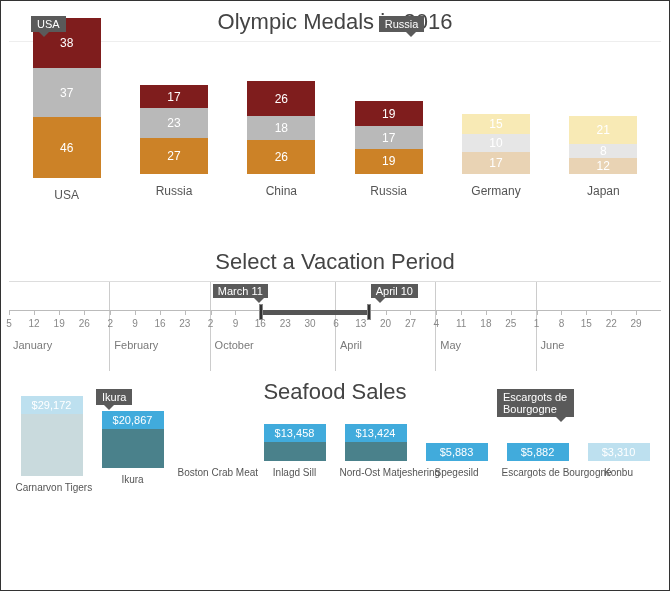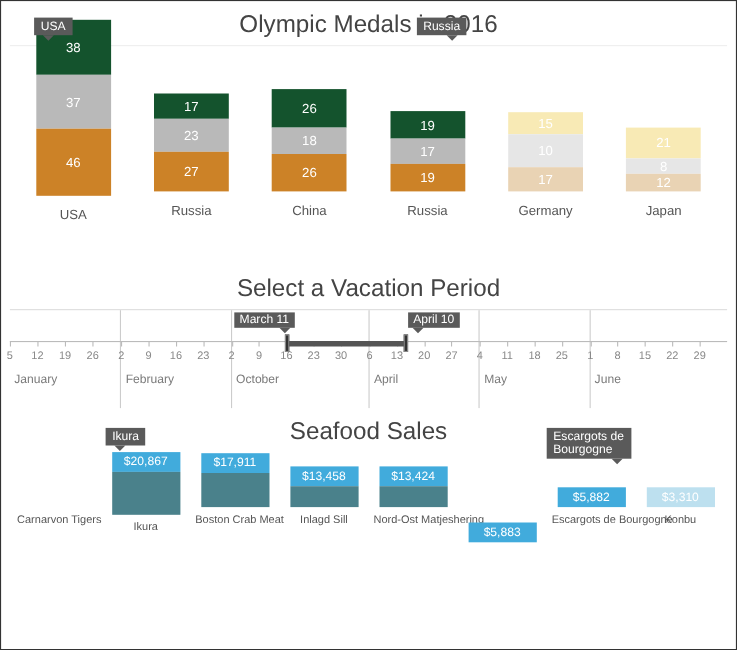--- a/index.html
+++ b/index.html
@@ -52,21 +52,21 @@
     width: 100%;
     text-align: center;
     font-size: 12px;
     line-height: 1;
     display: flex;
     align-items: center;
     justify-content: center;
   }
   .seg-bronze { background: #cc8227; color: #fff; }
   .seg-silver { background: #b9b9b9; color: #fff; }
-  .seg-gold   { background: #14532d; color: #fff; }
+  .seg-gold   { background: #7f1d1d; color: #fff; }
   .faded .seg-bronze { background: #e9d3b4; color: #fff; }
   .faded .seg-silver { background: #e6e6e6; color: #fff; }
   .faded .seg-gold   { background: #f8eab5; color: #fff; }
   .cat-label {
     font-size: 12px;
     color: #555;
     margin-top: 10px;
     height: 18px;
     text-align: center;
   }
@@ -277,21 +277,21 @@
           <div class="seg seg-bronze" style="height: 25.124px;">19</div>
           <div class="seg seg-silver" style="height: 22.4793px;">17</div>
           <div class="seg seg-gold" style="height: 25.124px;">19</div>
         </div>
         <div class="cat-label">Russia</div>
         <div class="tag tooltip-right" style="right: 18px;">Russia</div>
       </div>
       <div class="medal-col">
         <div class="stack faded">
           <div class="seg seg-bronze" style="height: 22.4793px;">17</div>
-          <div class="seg seg-silver" style="height: 30px;">10</div>
+          <div class="seg seg-silver" style="height: 18px;">10</div>
           <div class="seg seg-gold" style="height: 19.8347px;">15</div>
         </div>
         <div class="cat-label">Germany</div>
       </div>
       <div class="medal-col">
         <div class="stack faded">
           <div class="seg seg-bronze" style="height: 15.8678px;">12</div>
           <div class="seg seg-silver" style="height: 14px;">8</div>
           <div class="seg seg-gold" style="height: 27.7686px;">21</div>
         </div>
@@ -417,35 +417,35 @@
     <div class="range-handle" style="left: 249.79px;"></div>
     <div class="range-handle" style="left: 357.7px;"></div>
     <div class="range-label leftlab" style="left: 203.79px;">March 11</div>
     <div class="range-label rightlab" style="left: 361.7px;">April 10</div>
   </div>
 
 <h2 class="section-title">Seafood Sales</h2>
 <div class="seafood">
   <div class="seafood-plot" id="seafood-plot">
       <div class="sf-col">
+        <div class="sf-bar sf-faded">
+          <div class="sf-body" style="height: 61.7368px;"></div>
+          <div class="sf-cap">$29,172</div>
+        </div>
         <div class="sf-label">Carnarvon Tigers</div>
       </div>
       <div class="sf-col">
         <div class="sf-bar">
           <div class="sf-body" style="height: 39.0365px;"></div>
           <div class="sf-cap">$20,867</div>
         </div>
         <div class="sf-label">Ikura</div>
         <div class="sf-tag sf-tag-left" style="left: 4px;">Ikura</div>
       </div>
       <div class="sf-col">
-        <div class="sf-bar">
-          <div class="sf-body" style="height: 30.9567px;"></div>
-          <div class="sf-cap">$17,911</div>
-        </div>
         <div class="sf-label">Boston Crab Meat</div>
       </div>
       <div class="sf-col">
         <div class="sf-bar">
           <div class="sf-body" style="height: 18.7852px;"></div>
           <div class="sf-cap">$13,458</div>
         </div>
         <div class="sf-label">Inlagd Sill</div>
       </div>
       <div class="sf-col">
@@ -453,20 +453,21 @@
           <div class="sf-body" style="height: 18.6923px;"></div>
           <div class="sf-cap">$13,424</div>
         </div>
         <div class="sf-label">Nord-Ost Matjeshering</div>
       </div>
       <div class="sf-col">
         <div class="sf-bar">
           <div class="sf-body" style="height: 0px;"></div>
           <div class="sf-cap">$5,883</div>
         </div>
+        <div class="sf-label">Spegesild</div>
       </div>
       <div class="sf-col">
         <div class="sf-bar">
           <div class="sf-body" style="height: 0px;"></div>
           <div class="sf-cap">$5,882</div>
         </div>
         <div class="sf-label">Escargots de Bourgogne</div>
         <div class="sf-tag sf-tag-right" style="right: 4px;">Escargots de Bourgogne</div>
       </div>
       <div class="sf-col">

